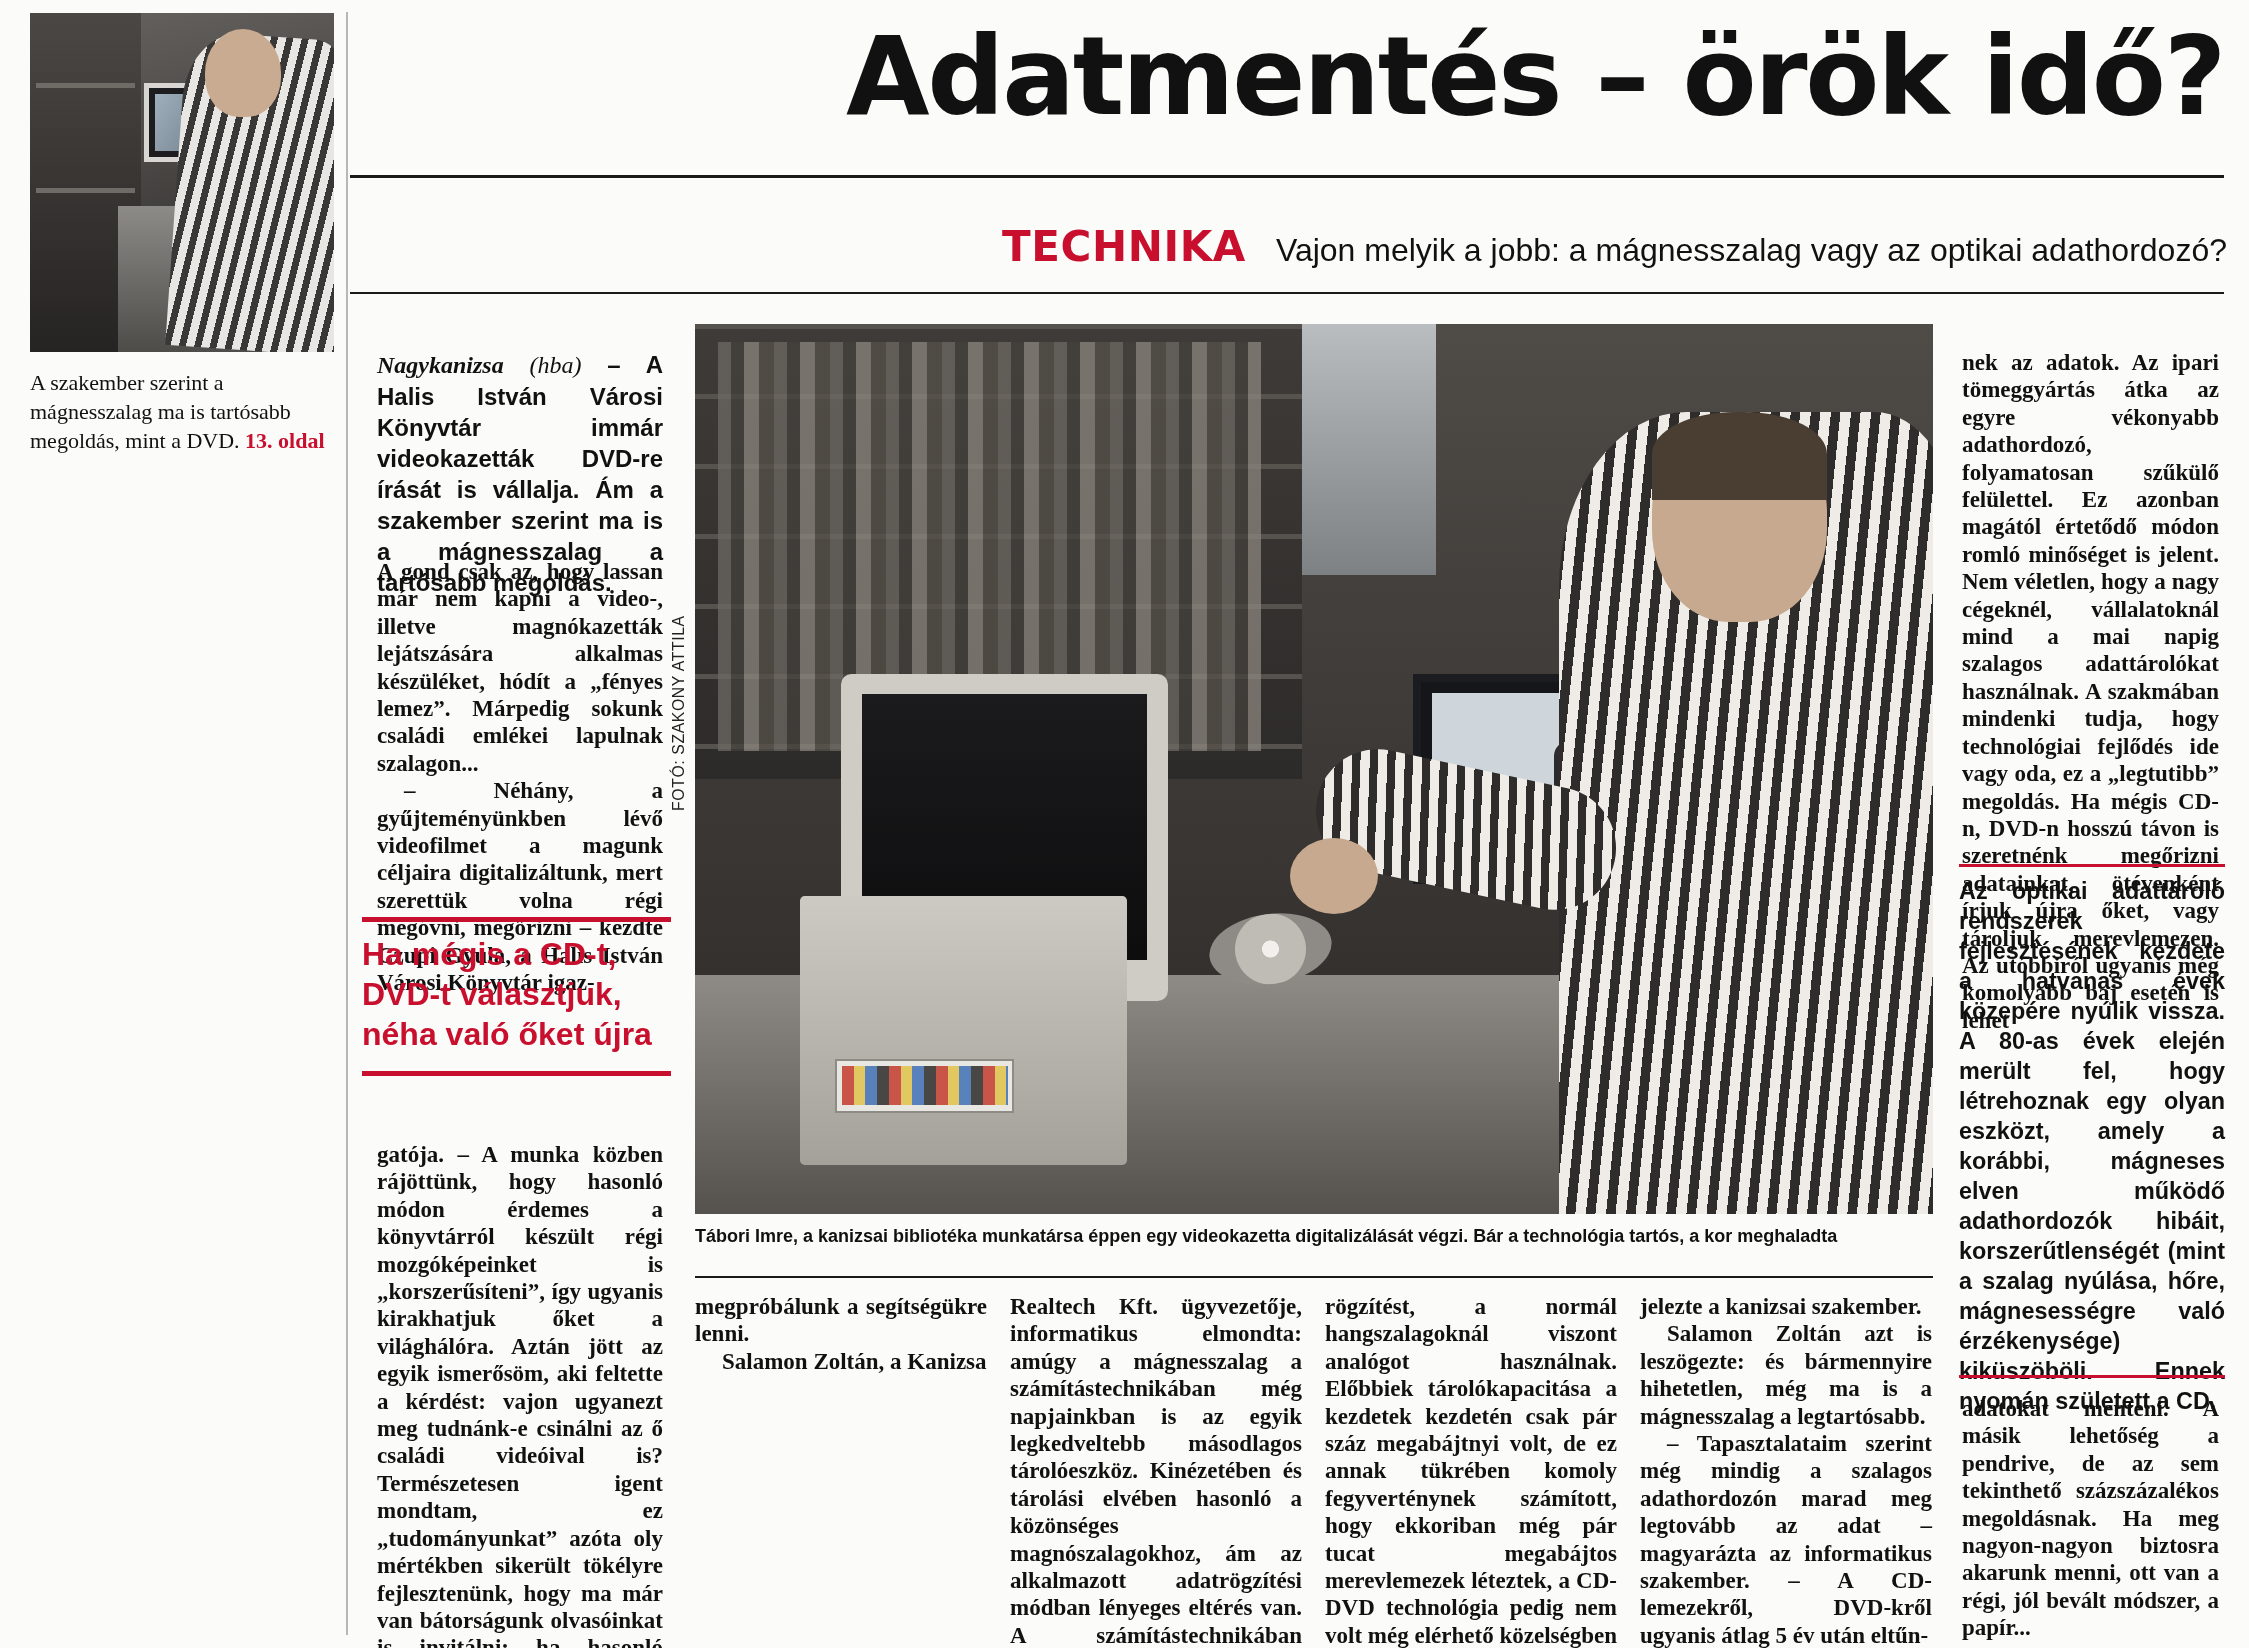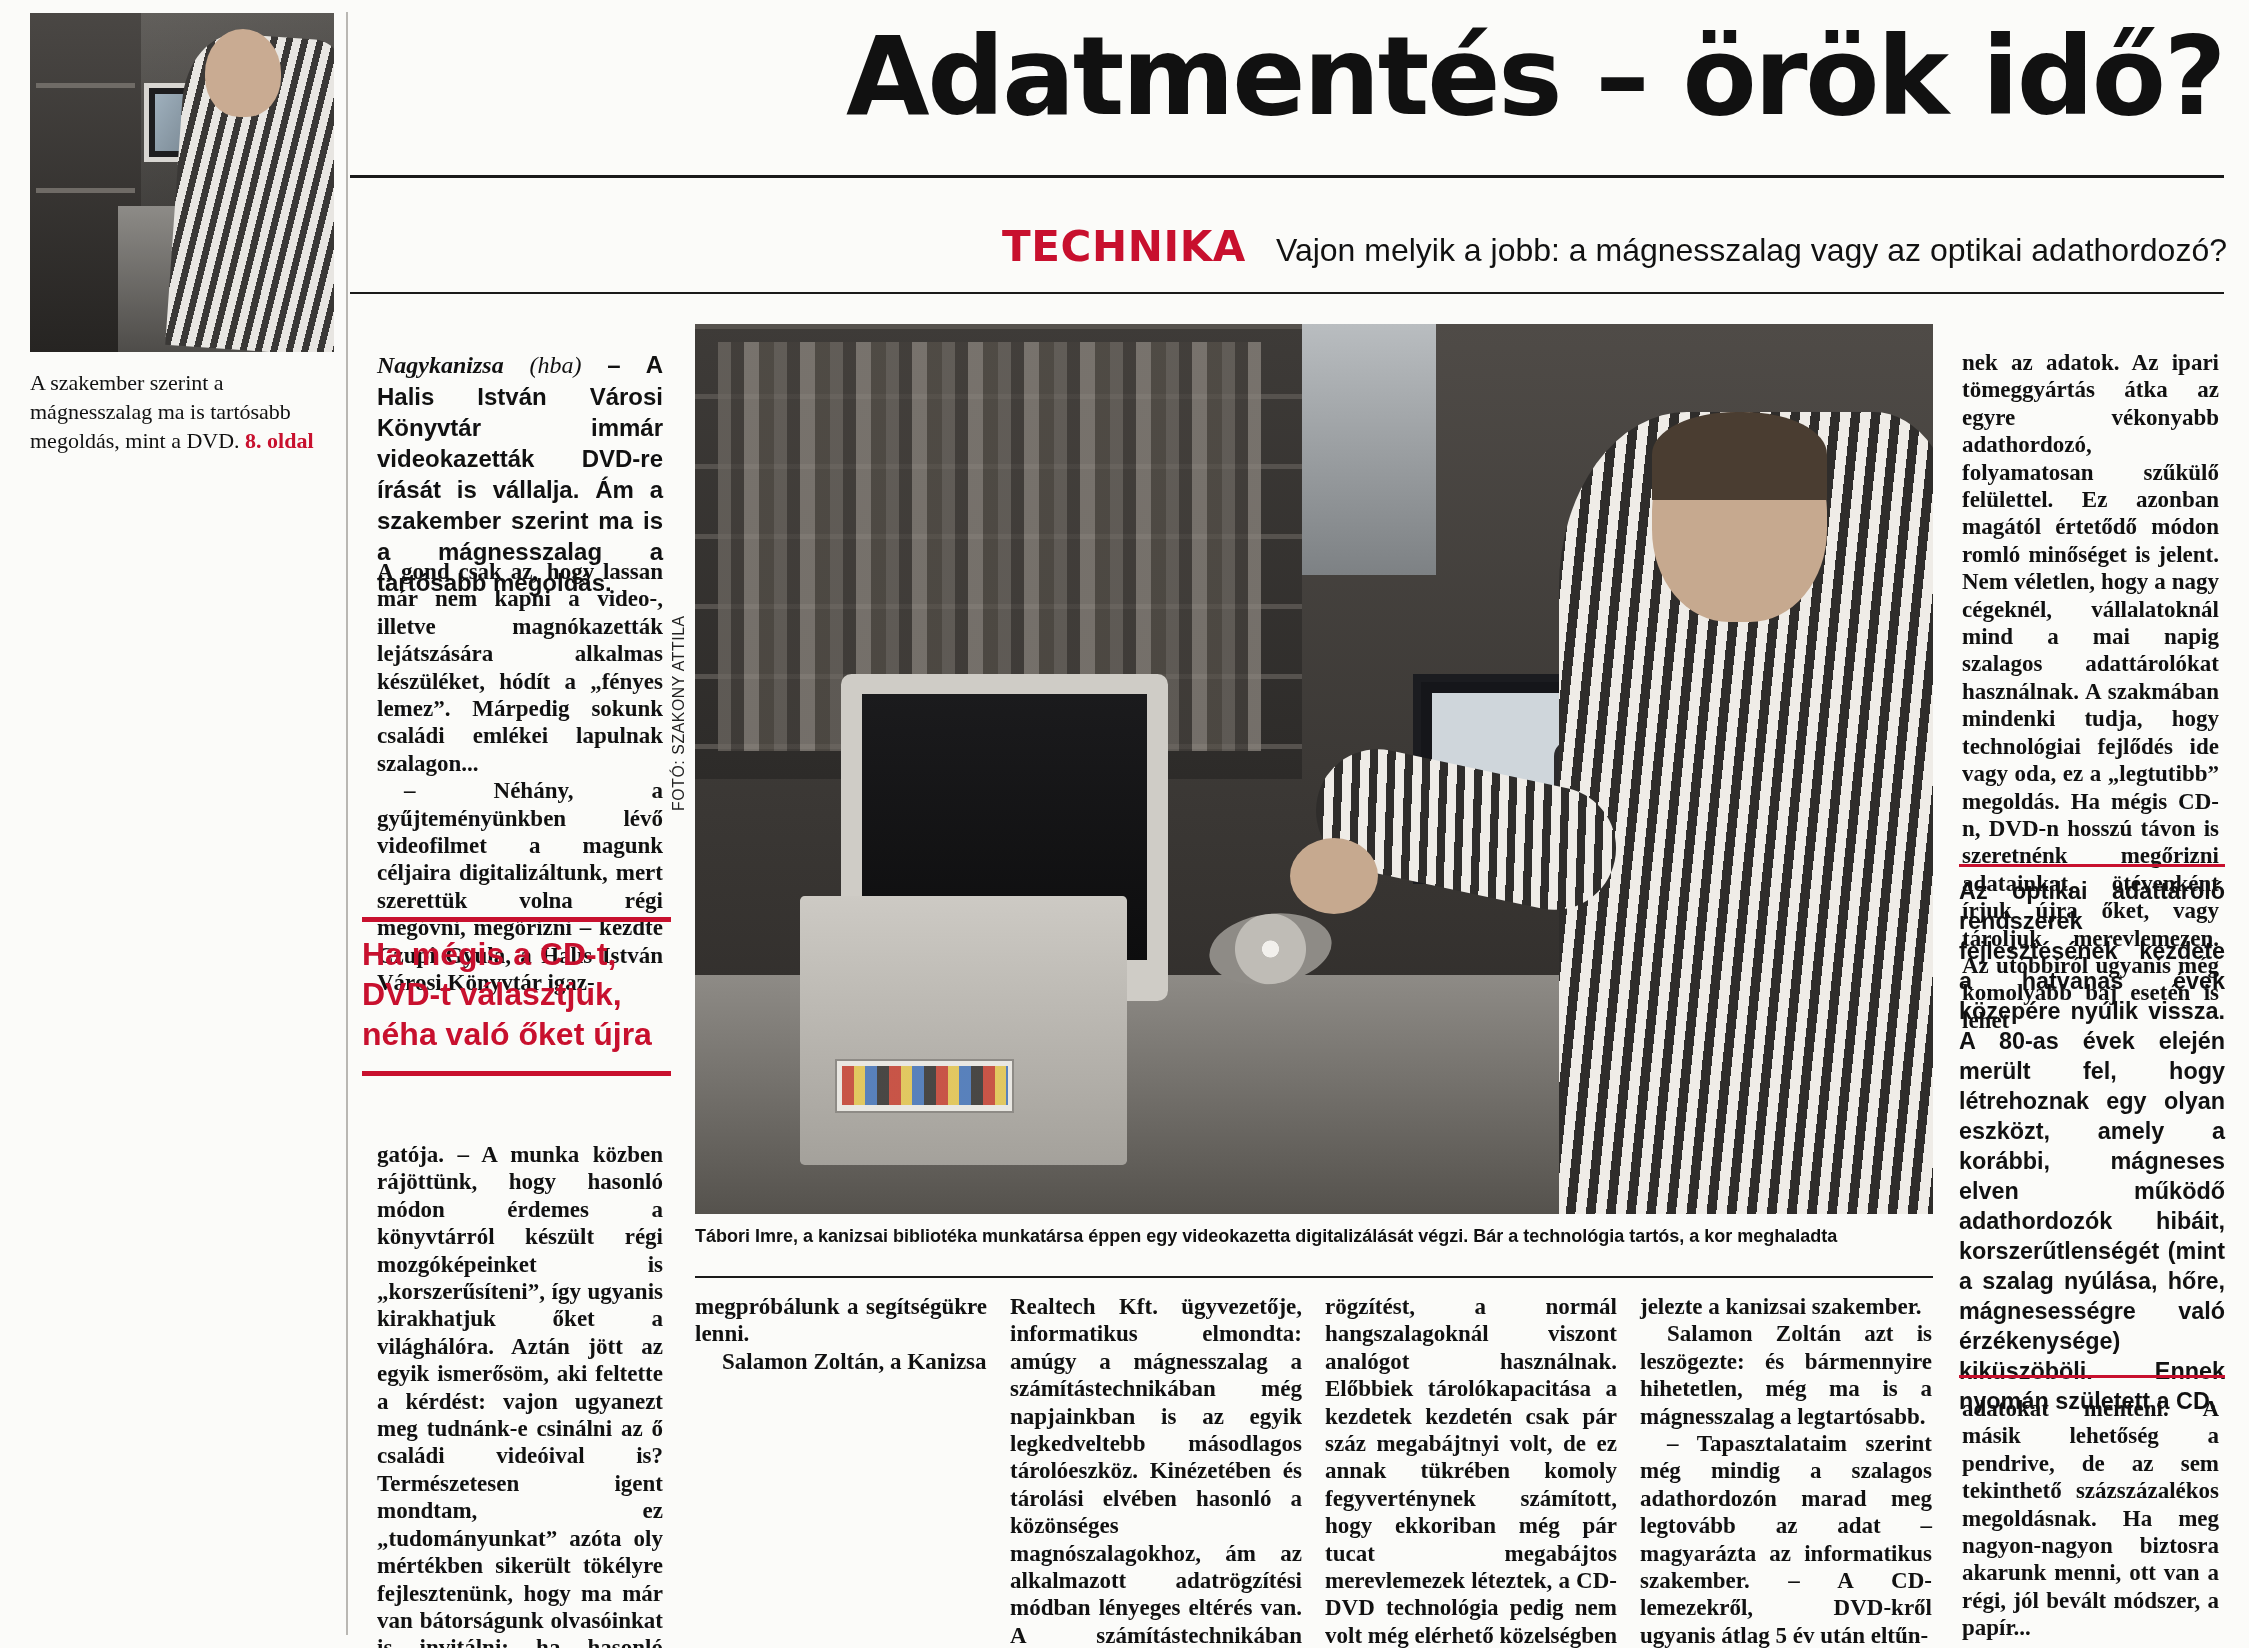--- a/index.html
+++ b/index.html
@@ -425,21 +425,21 @@
     <div class="pl-desk"></div>
     <div class="pl-monitor">
         <div class="scr"></div>
       </div>
     <div class="pl-person"></div>
     <div class="pl-head"></div>
   </div>
 
   <div class="photo-left-caption">
     <span>A szakember szerint a mágnesszalag ma is tartósabb megoldás, mint a DVD.</span>
-    <span class="pagenum">8. oldal</span>
+    <span class="pagenum">13. oldal</span>
   </div>
 
   <div class="vrule-left"></div>
 
   <div class="masthead">
     <div class="headline">Adatmentés – örök idő?</div>
   </div>
   <div class="rule-top"></div>
 
   <div class="kicker-row">

